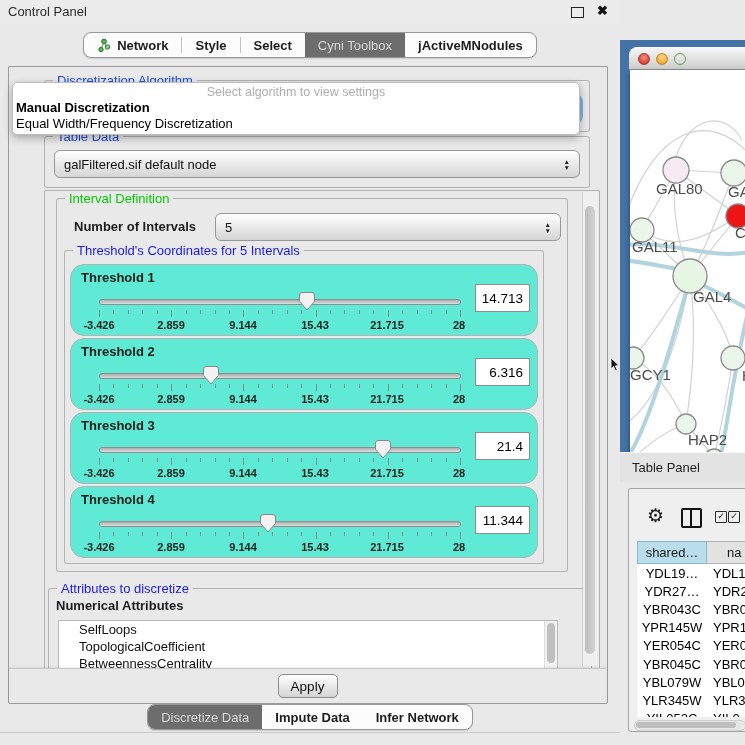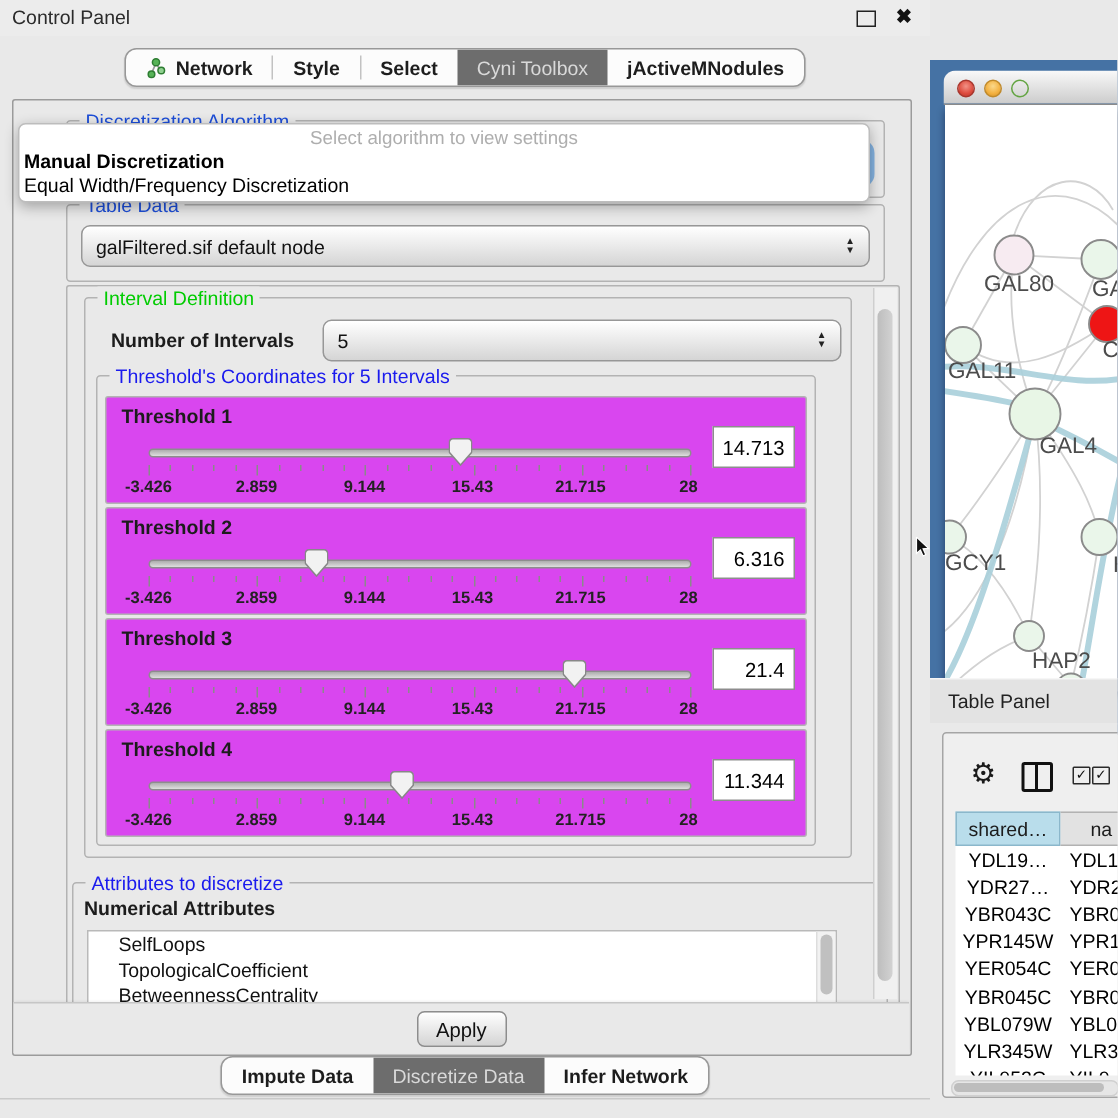--- a/index.html
+++ b/index.html
@@ -27,21 +27,21 @@
   .combo .cval{position:absolute;left:9px;top:0;bottom:0;display:flex;align-items:center;}
   .combo .arrows{position:absolute;right:9px;top:50%;transform:translateY(-50%);display:flex;flex-direction:column;align-items:center;font-size:6.5px;line-height:5.5px;color:#222;}
   .focusring{box-shadow:0 0 0 3px rgba(98,160,222,.75), inset 0 1px 0 #fff;}
   
   .popup{position:absolute;left:12px;top:82px;width:566px;height:51px;background:#fff;border:1px solid #bdbdbd;border-radius:5px;box-shadow:0 3px 9px rgba(0,0,0,.3);z-index:30;}
   .popup .hint{position:absolute;left:0;right:0;top:2px;text-align:center;font-size:12.5px;color:#aeaeae;}
   .popup .opt{position:absolute;left:2px;right:2px;font-size:13px;color:#000;padding-left:1px;white-space:nowrap;}
   .popup .opt.b{font-weight:bold;top:17px;}
   .popup .opt.n{top:33px;}
   
-  .threshold-box{position:absolute;left:70px;width:466px;height:70px;border:1px solid #b3b3b3;border-radius:2px;background:#d946ef;}
+  .threshold-box{position:absolute;left:70px;width:466px;height:70px;border:1px solid #b3b3b3;border-radius:14px;background:#5eead4;}
   .threshold-box .tlabel{position:absolute;left:10px;top:5px;font-size:13px;font-weight:bold;color:#1c1c1c;}
   .slider{position:absolute;left:28px;top:26px;width:360px;height:40px;}
   .track{position:absolute;left:0;top:8px;width:360px;height:4px;background:linear-gradient(#adadad,#dedede);border:1px solid #8d8d8d;border-radius:3px;}
   .thumb{position:absolute;top:1px;width:16px;height:19px;transform:translateX(-8px);}
   .ticks{position:absolute;left:0;top:19px;width:361px;height:8px;}
   .tick{position:absolute;top:0;width:1px;height:4px;background:#8a8a8a;}
   .tick.major{height:7px;}
   .ticklabels{position:absolute;left:0;top:28px;width:360px;height:12px;}
   .ticklabel{position:absolute;transform:translateX(-50%);font-size:11px;font-weight:bold;color:#222;white-space:nowrap;}
   .valbox{position:absolute;left:404px;top:19px;width:55px;height:28px;background:#fff;border:1px solid #8d8d8d;font-size:13.5px;color:#000;display:flex;align-items:center;justify-content:flex-end;padding-right:6px;box-sizing:border-box;}
@@ -363,25 +363,25 @@
     <div class="attr-item">TopologicalCoefficient</div>
     <div class="attr-item">BetweennessCentrality</div>
   </div>
 
 <div class="apply-bar">
   <div class="apply-btn">Apply</div>
 </div>
 
 <div class="bottom-tabbar">
   <div class="pill">
+    <div class="seg dark">
+        <span>Discretize Data</span>
+      </div>
     <div class="seg">
         <span>Impute Data</span>
-      </div>
-    <div class="seg dark">
-        <span>Discretize Data</span>
       </div>
     <div class="seg">
         <span>Infer Network</span>
       </div>
   </div>
 </div>
 <div class="bottom-line"></div>
 
 <div class="net-frame">
   <div class="net-titlebar">

